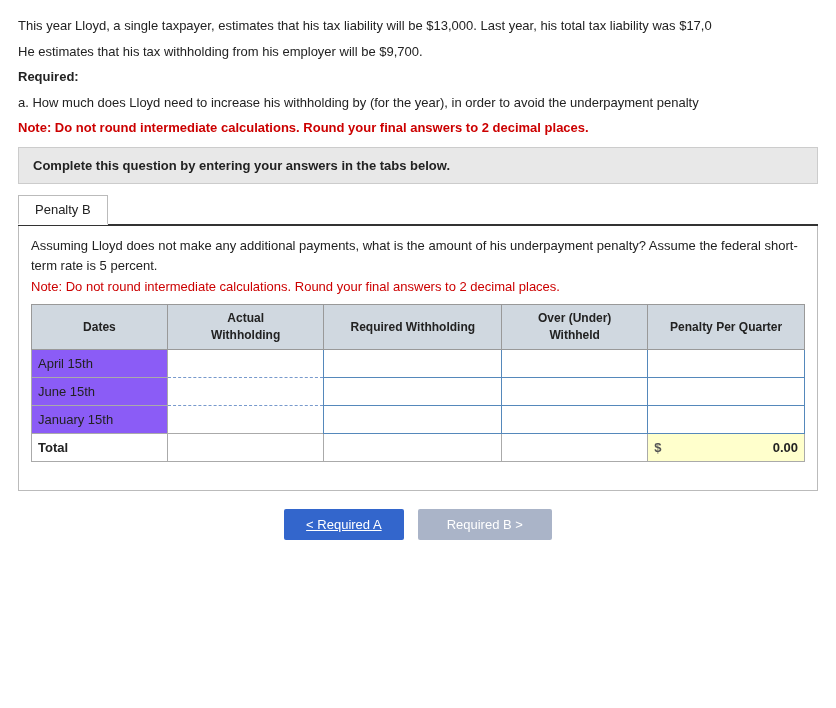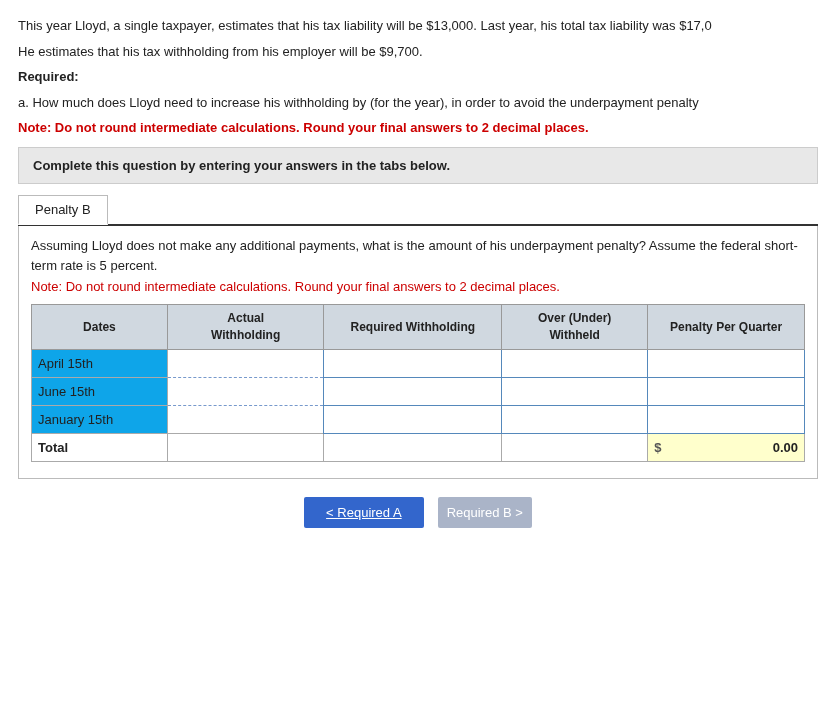--- a/index.html
+++ b/index.html
@@ -41,21 +41,21 @@
     .tab.active {
       background: #fff;
       border-bottom: 2px solid #fff;
       font-weight: normal;
       position: relative;
       bottom: -1px;
     }
     .tab-content {
       border: 1px solid #bbb;
       border-top: none;
-      padding: 10px 12px 16px 12px;
+      padding: 10px 12px 28px 12px;
     }
     .tab-description {
       font-size: 13px;
       margin-bottom: 4px;
       line-height: 1.5;
     }
     .tab-note-red {
       color: #cc0000;
       font-size: 13px;
       margin-bottom: 10px;
@@ -77,21 +77,21 @@
       border: 1px solid #aaa;
       padding: 4px 6px;
       height: 28px;
     }
     .col-dates { width: 130px; }
     .col-actual { width: 150px; }
     .col-required { width: 170px; }
     .col-over { width: 140px; }
     .col-penalty { width: 150px; }
 
-    .td-dates { background: #0ea5e9; font-size: 13px; }
+    .td-dates { background: #8b5cf6; font-size: 13px; }
     .td-input {
       background: #fff;
       border: 1px dashed #7799cc;
       position: relative;
     }
     .td-input-solid {
       background: #fff;
       border: 1px solid #5588bb;
     }
     .dollar-cell {
@@ -125,21 +125,21 @@
       padding: 8px 22px;
       font-size: 13px;
       cursor: pointer;
       border-radius: 2px;
       text-decoration: underline;
     }
     .btn-gray {
       background: #aab4c8;
       color: #fff;
       border: none;
-      padding: 8px 9px;
+      padding: 8px 29px;
       font-size: 13px;
       cursor: pointer;
       border-radius: 2px;
     }
     .th-two-line { line-height: 1.4; }
   </style>
 </head>
 <body>
 
 <div class="intro-text">

